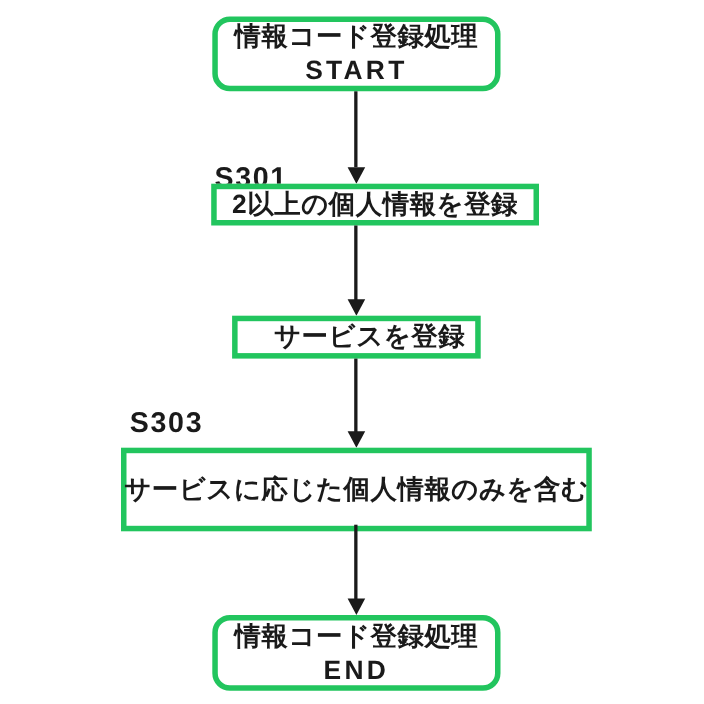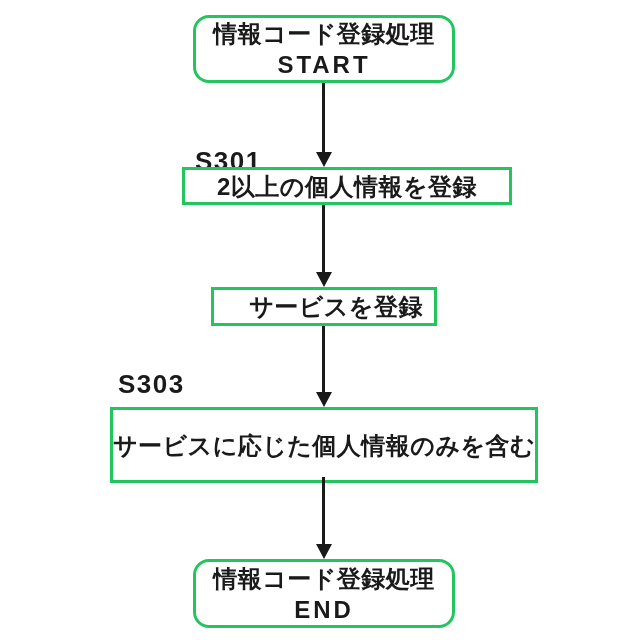--- a/index.html
+++ b/index.html
@@ -12,21 +12,21 @@
     width: 640px;
     height: 640px;
     background: #ffffff;
     font-family: "Liberation Sans", "DejaVu Sans", sans-serif;
     color: #1a1a1a;
     overflow: hidden;
   }
   .node {
     position: absolute;
     box-sizing: border-box;
-    border: 3px solid #22c55e;
+    border: 5px solid #22c55e;
     background: #ffffff;
     display: flex;
     flex-direction: column;
     align-items: center;
     justify-content: center;
     text-align: right;
     font-weight: 600;
   }
   .rounded { border-radius: 16px; }
   .jp-line {
@@ -35,21 +35,21 @@
     letter-spacing: 0.5px;
     white-space: nowrap;
   }
   .latin-line {
     font-size: 24px;
     line-height: 31px;
     letter-spacing: 3px;
     white-space: nowrap;
   }
   .node-start { left: 193px; top: 15px;  width: 262px; height: 68px; }
-  .node-s301  { left: 182px; top: 167px; width: 330px; height: 38px; }
+  .node-s301  { left: 192px; top: 167px; width: 298px; height: 38px; }
   .node-s302  { left: 211px; top: 287px; width: 226px; height: 39px; padding-left: 24px; }
   .node-s303  { left: 110px; top: 407px; width: 428px; height: 76px; }
   .node-end   { left: 193px; top: 559px; width: 262px; height: 69px; }
 
   .step-label {
     position: absolute;
     font-size: 26px;
     font-weight: 600;
     letter-spacing: 1.5px;
     white-space: nowrap;

